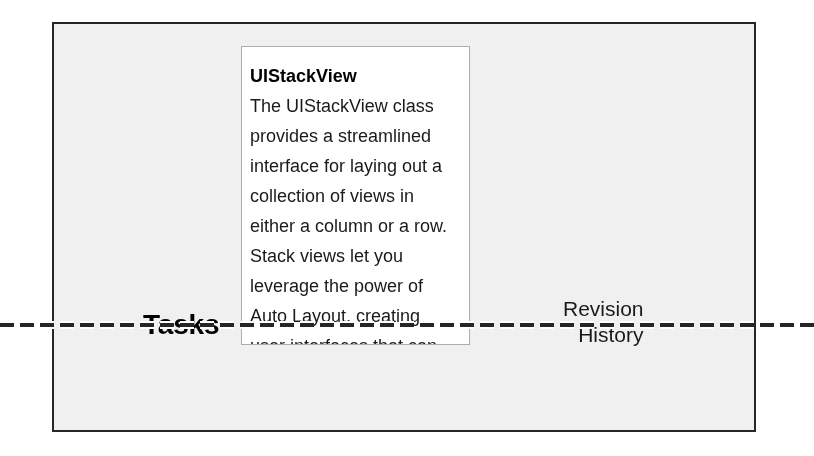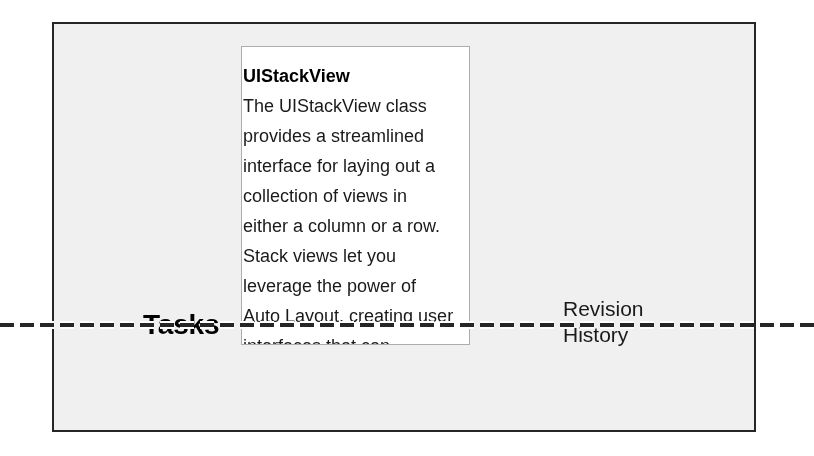--- a/index.html
+++ b/index.html
@@ -19,20 +19,21 @@
   
   #view-container {
     position: absolute;
     left: 52px;
     top: 22px;
     width: 704px;
     height: 410px;
     background: #f0f0f0;
     border: 2px solid #262626;
     box-sizing: border-box;
+    text-align: right;
   }
 
   
   #tasks-label {
     position: absolute;
     left: 89px;
     top: 286px;
     font-size: 28px;
     font-weight: bold;
     color: #000000;
@@ -95,21 +96,21 @@
     top: 46px;
     width: 229px;
     height: 299px;
     background: #ffffff;
     border: 1px solid #adadad;
     box-sizing: border-box;
     z-index: 30;
     overflow: hidden;
   }
   #doc-popover-inner {
-    padding: 14px 12px 0 1px;
+    padding: 14px 12px 0 8px;
   }
   #doc-popover-title {
     font-size: 18px;
     font-weight: bold;
     color: #000000;
     line-height: 30px;
     margin: 0 0 0 0;
   }
   #doc-popover-body {
     font-size: 18px;

